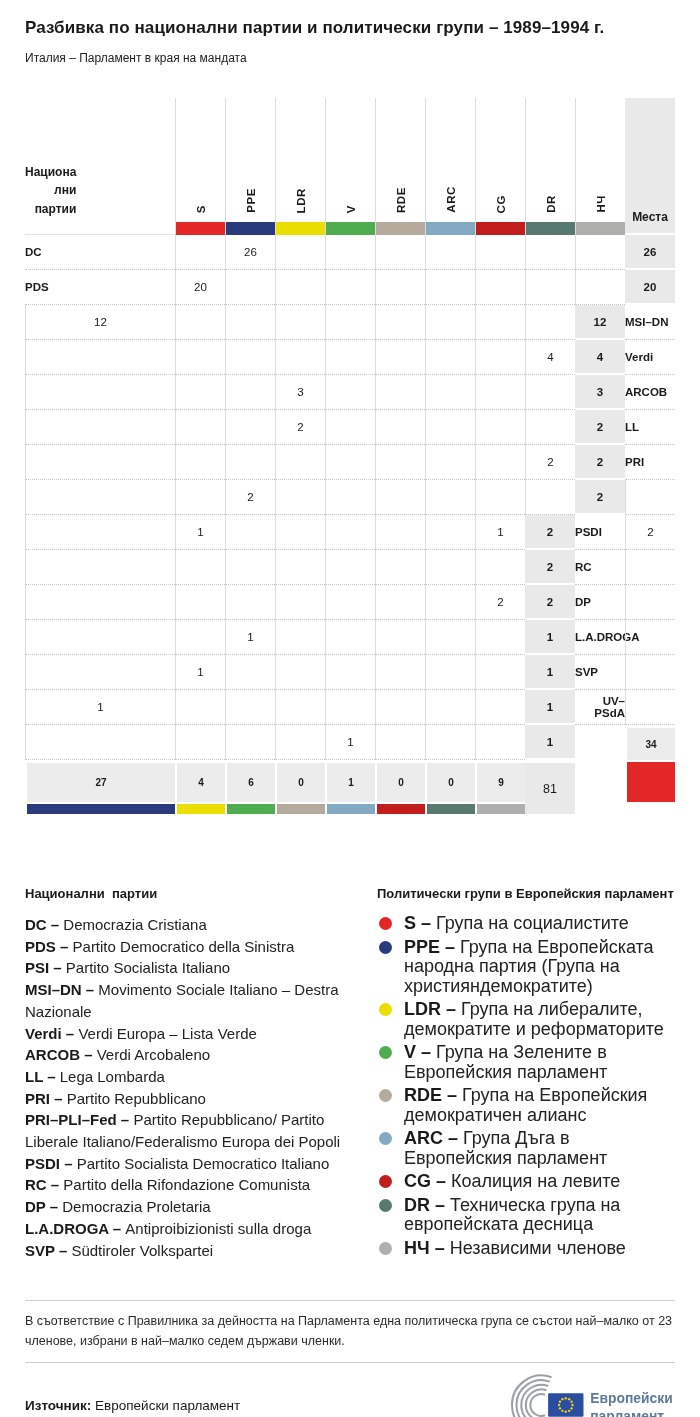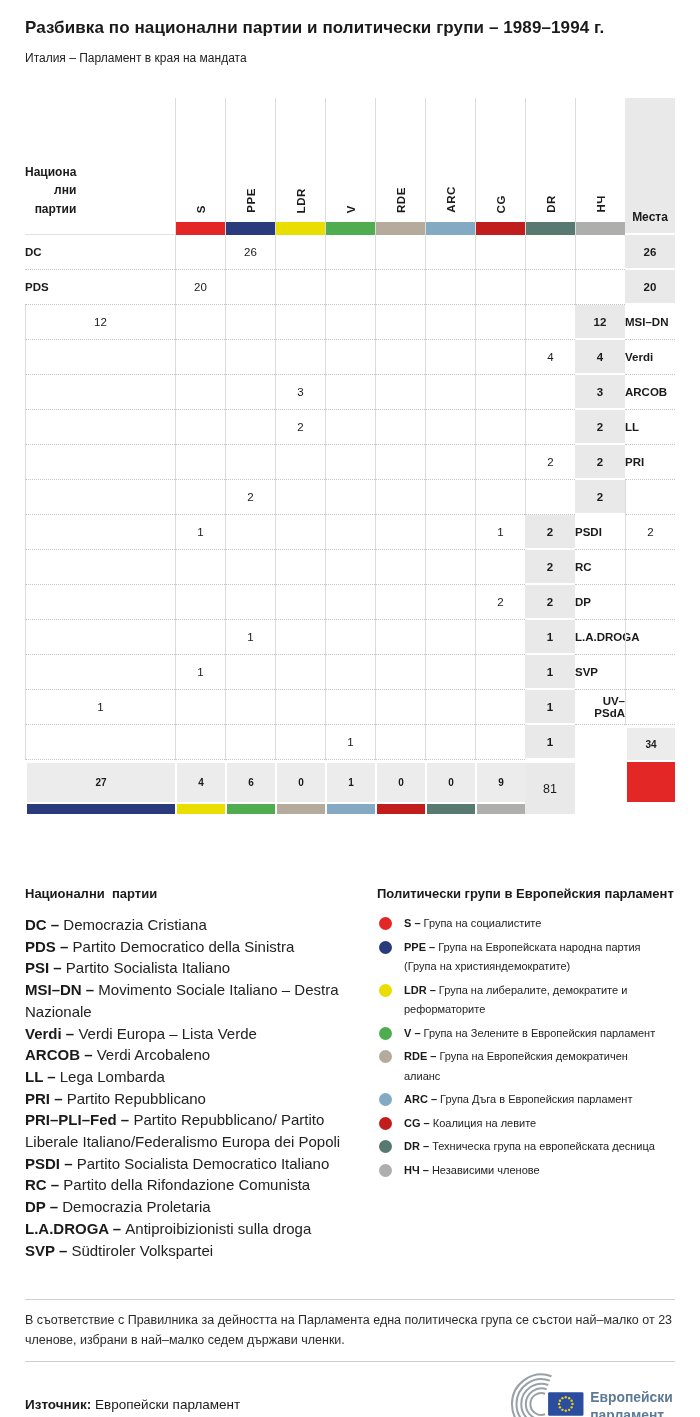--- a/index.html
+++ b/index.html
@@ -41,21 +41,21 @@
 
   
   .legends{display:flex;margin-top:72px;}
   .legend-left{flex:0 0 352px;}
   .legend-right{flex:1;}
   .legend-h{font-size:13px;font-weight:bold;margin:0 0 13px;white-space:pre-wrap;}
   .lp-item{margin:0;font-size:15px;line-height:21.7px;color:#222;}
   .lp-item b{color:#1a1a1a;}
   .lg-item{display:flex;margin-bottom:4px;}
   .dot{width:13px;height:13px;border-radius:50%;flex:0 0 13px;margin:3px 12px 0 2px;}
-  .lg-text{font-size:11px;line-height:19.5px;max-width:262px;color:#222;}
+  .lg-text{font-size:18px;line-height:19.5px;max-width:262px;color:#222;}
   .lg-text b{color:#1a1a1a;}
 
   
   .rule{border:none;border-top:1px solid #cfcfcf;margin:0;}
   .rule-top{margin-top:38px;}
   .note{font-size:12.5px;line-height:19.5px;color:#2b2b2b;margin:11px 0;}
   .source-row{display:flex;justify-content:space-between;align-items:center;margin-top:10px;}
   .source{font-size:13.5px;margin:0;}
 </style>
 </head>

